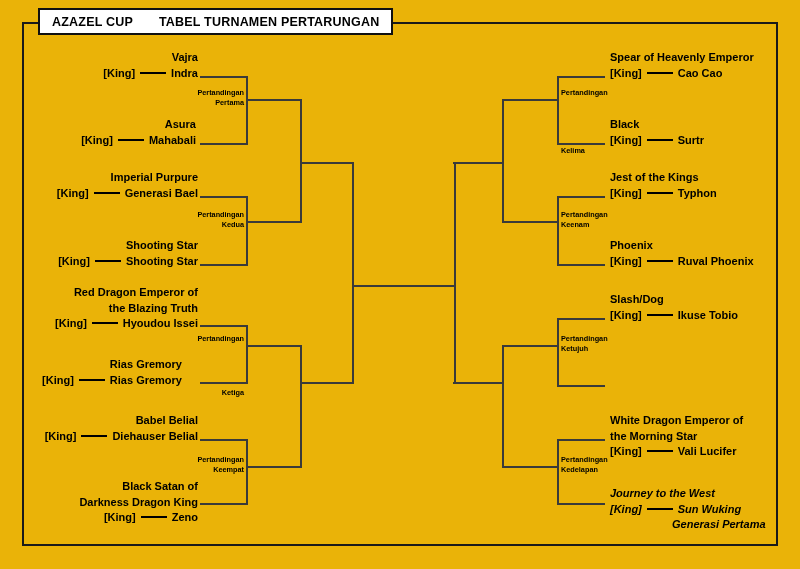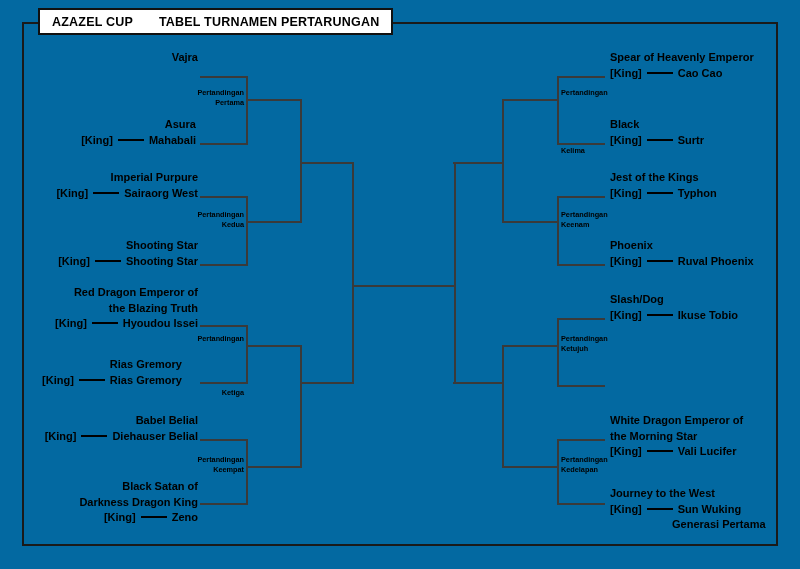--- a/index.html
+++ b/index.html
@@ -1,19 +1,19 @@
 <!DOCTYPE html>
 <html><head>
 <meta charset="utf-8">
 <style>
   html,body{margin:0;padding:0;background:#ffffff;}
   #root{
     position:relative;
     width:800px;height:569px;
-    background:#0369a1;
+    background:#eab308;
     font-family:"Liberation Sans", sans-serif;
     overflow:hidden;
   }
   
   .frame{
     position:absolute;
     left:22px;top:22px;
     width:756px;height:524px;
     border:2px solid #1a1a1a;
     box-sizing:border-box;
@@ -85,30 +85,31 @@
   <div class="frame"></div>
 
   <div class="title-box">
     <span>AZAZEL CUP</span>
     <span class="title-gap"></span>
     <span>TABEL TURNAMEN PERTARUNGAN</span>
   </div>
 
   <div class="team left" style="left:30px;top:50px;width:168px;">
     <span class="nm">Vajra</span>
+    <span class="kingline"><span>[King]</span><span class="dash"></span><span>Indra</span></span>
   </div>
 
   <div class="team left" style="left:28px;top:117px;width:168px;">
     <span class="nm">Asura</span>
     <span class="kingline"><span>[King]</span><span class="dash"></span><span>Mahabali</span></span>
   </div>
 
   <div class="team left" style="left:20px;top:170px;width:178px;">
     <span class="nm">Imperial Purpure</span>
-    <span class="kingline"><span>[King]</span><span class="dash"></span><span>Sairaorg West</span></span>
+    <span class="kingline"><span>[King]</span><span class="dash"></span><span>Generasi Bael</span></span>
   </div>
 
   <div class="team left" style="left:20px;top:238px;width:178px;">
     <span class="nm">Shooting Star</span>
     <span class="kingline"><span>[King]</span><span class="dash"></span><span>Shooting Star</span></span>
   </div>
 
   <div class="team left" style="left:18px;top:285px;width:180px;">
     <span class="nm">Red Dragon Emperor of</span>
     <span class="nm">the Blazing Truth</span>
@@ -156,21 +157,21 @@
     <span class="kingline"><span>[King]</span><span class="dash"></span><span>Ikuse Tobio</span></span>
   </div>
 
 
   <div class="team right" style="left:610px;top:413px;width:190px;">
     <span class="nm">White Dragon Emperor of</span>
     <span class="nm">the Morning Star</span>
     <span class="kingline"><span>[King]</span><span class="dash"></span><span>Vali Lucifer</span></span>
   </div>
 
-  <div class="team right" style="left:610px;top:486px;width:190px;">
+  <div class="team right" style="left:610px;top:486px;width:190px;font-style:italic;">
     <span class="nm">Journey to the West</span>
     <span class="kingline"><span>[King]</span><span class="dash"></span><span>Sun Wuking</span></span>
     <span class="indent" style="padding-left:62px;">Generasi Pertama</span>
   </div>
 
   <div class="h" style="left:200px;top:76px;width:47px;"></div>
   <div class="h" style="left:200px;top:143px;width:47px;"></div>
   <div class="v" style="left:246px;top:76px;height:69px;"></div>
   <div class="h" style="left:246px;top:99px;width:56px;"></div>
 

